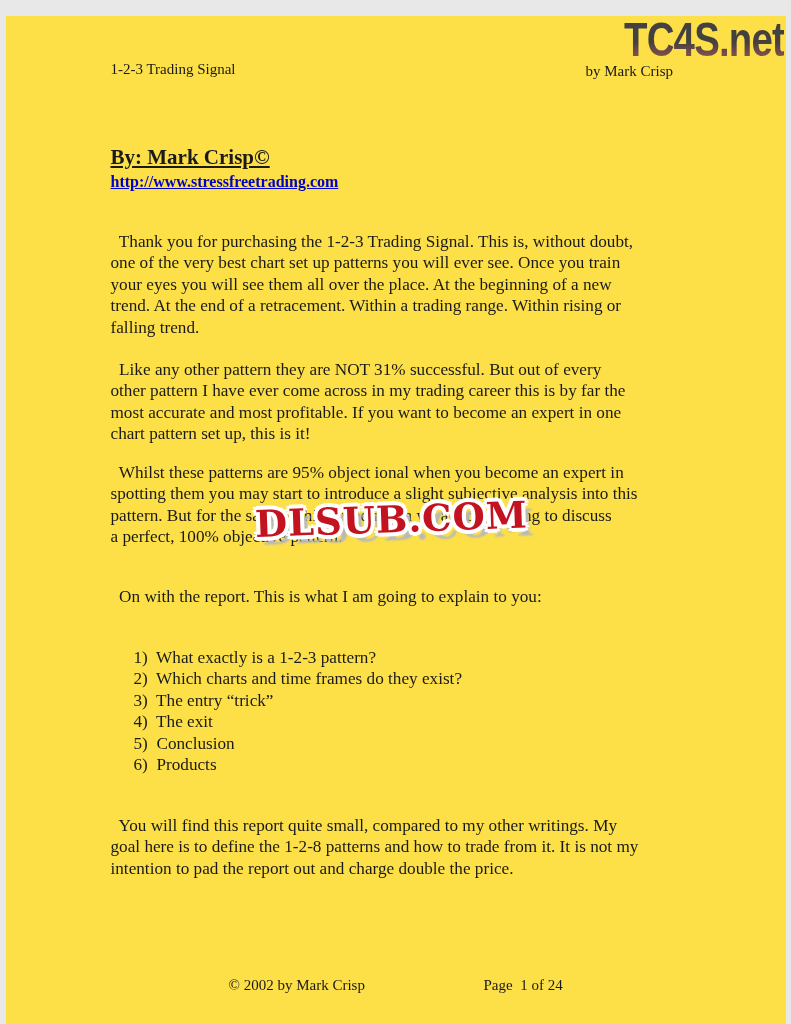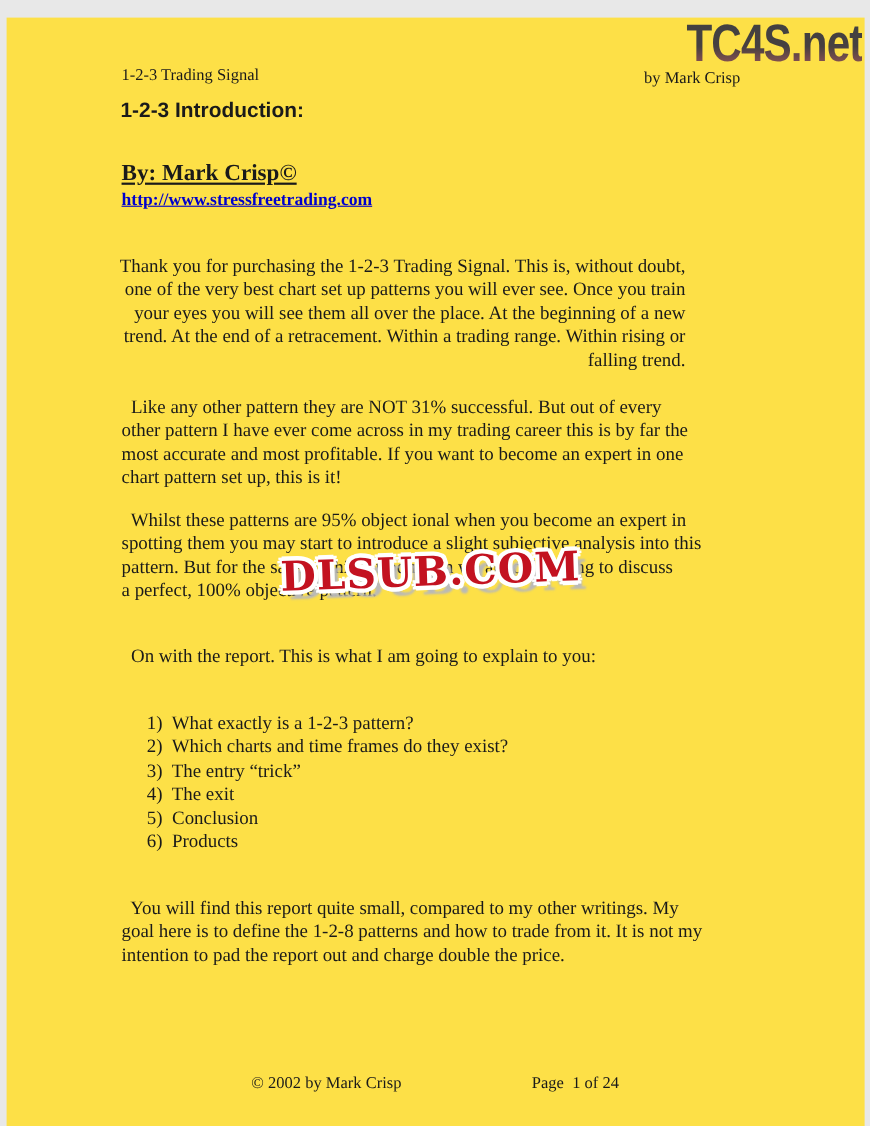--- a/index.html
+++ b/index.html
@@ -36,21 +36,21 @@
     left:105px; top:129px; font-weight:bold; font-size:21px;
     text-decoration:underline;
   }
   #site-link {
     left:105px; top:157px; font-weight:bold; font-size:16px;
     text-decoration:underline; cursor:pointer;
   }
 
   .para { font-size:17.2px; }
   .para .line { line-height:21.4px; }
-  #para-1 { left:95px; top:215px;text-align:right; }
+  #para-1 { left:105px; top:215px; }
   #para-2 { left:105px; top:343px; }
   #para-3 { left:105px; top:446px; }
   #intro-line { left:105px; top:570px; }
   #topic-list { left:128px; top:631px; }
   #para-4 { left:105px; top:799px; }
 
   
   #watermark {
     left:249px; top:482px;
     font-family:"DejaVu Serif", serif; font-weight:bold;
@@ -83,21 +83,20 @@
 <body>
 
 <div id="page">
 
   <div id="tc4s-logo" class="abs">TC4S.net</div>
 
   <div id="header-doc-title" class="abs small-serif">1-2-3 Trading Signal</div>
 
   <div id="header-author" class="abs small-serif">by Mark Crisp</div>
 
-  <div id="page-title" class="abs">1-2-3 Introduction:</div>
 
   <div id="byline" class="abs">By: Mark Crisp©</div>
 
   <div id="site-link" class="abs" style="color: rgb(0, 0, 204);">http://www.stressfreetrading.com</div>
 
   <div id="para-1" class="abs para">
     <div class="line">  Thank you for purchasing the 1-2-3 Trading Signal. This is, without doubt,</div>
     <div class="line">one of the very best chart set up patterns you will ever see. Once you train</div>
     <div class="line">your eyes you will see them all over the place. At the beginning of a new</div>
     <div class="line">trend. At the end of a retracement. Within a trading range. Within rising or</div>

